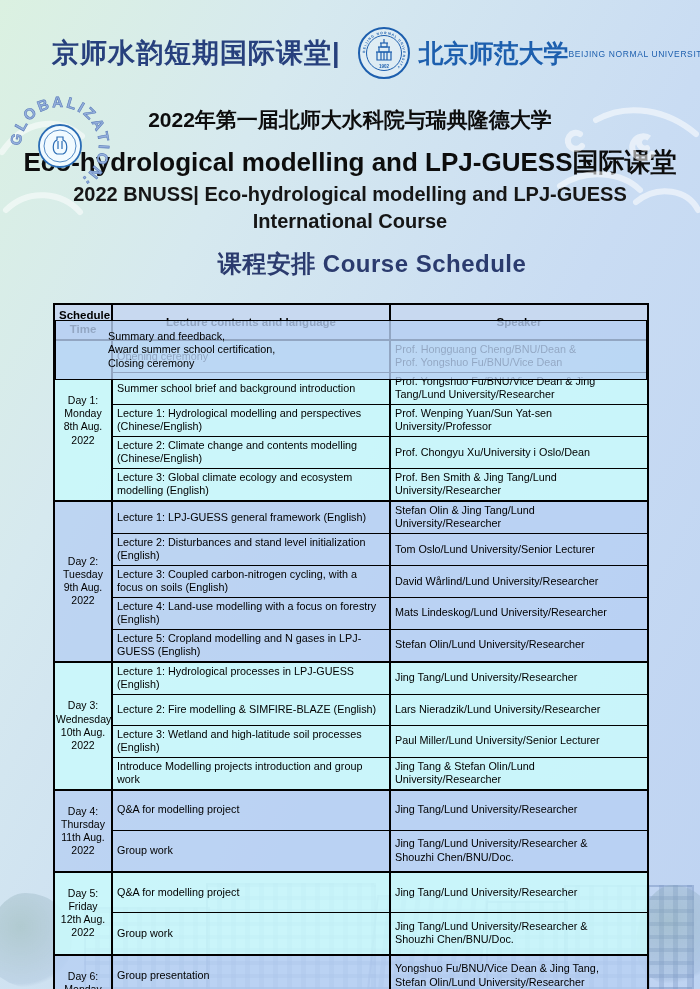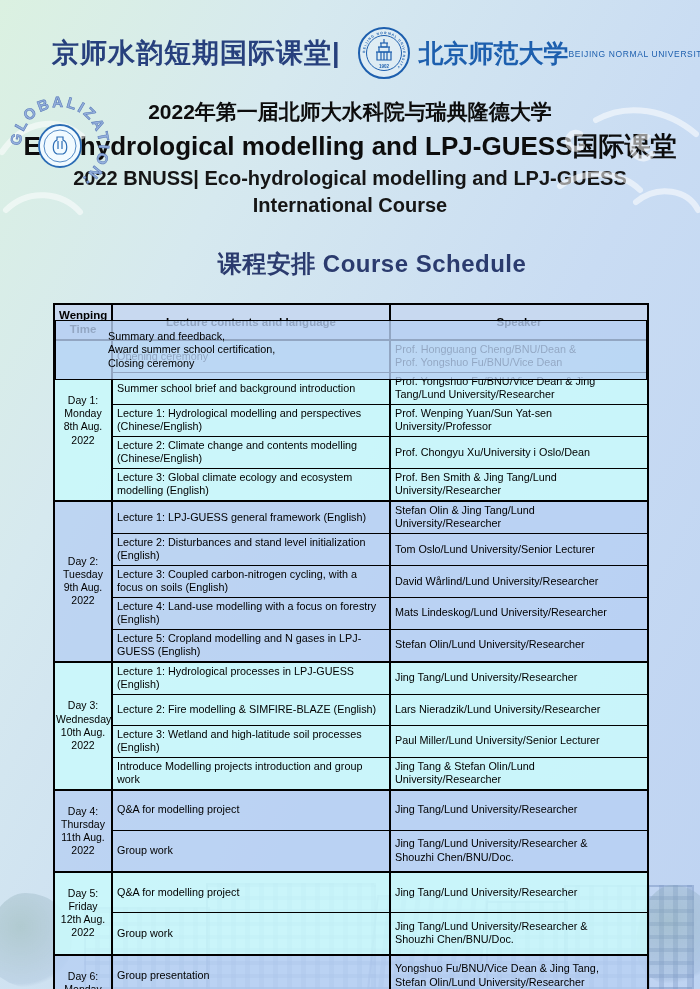--- a/index.html
+++ b/index.html
@@ -13,21 +13,21 @@
   .brand{font-size:27px;font-weight:700;color:#27407d;letter-spacing:1px;white-space:nowrap;}
   .logos{display:flex;align-items:center;gap:8px;margin-left:6px;}
   .bnu-word{display:flex;flex-direction:row;align-items:center;line-height:1;}
   .callig{font-size:25px;font-weight:700;color:#1d5fae;font-family:"Liberation Serif",serif;white-space:nowrap;}
   .bnu-en{font-size:8.5px;letter-spacing:.6px;color:#1d5fae;margin-top:2px;white-space:nowrap;}
   .lund-word{display:flex;flex-direction:column;line-height:1;}
   .lund1{font-family:"Liberation Serif",serif;font-size:22px;font-weight:700;color:#1c2f63;letter-spacing:5px;}
   .lund2{font-family:"Liberation Serif",serif;font-size:11px;color:#1c2f63;letter-spacing:2.2px;margin-top:3px;}
   
   .titlewrap{position:absolute;top:96px;left:0;right:0;text-align:center;z-index:2;}
-  .t-zh{margin:0;font-size:21px;line-height:32px;font-weight:700;color:#0d0d0d;}
+  .t-zh{margin:8px;font-size:21px;line-height:32px;font-weight:700;color:#0d0d0d;}
   .t-en{margin:0;font-size:26px;line-height:37px;font-weight:800;color:#0d0d0d;}
   .t-sub{margin:0;font-size:20px;line-height:27px;font-weight:600;color:#161616;}
   .badge{position:absolute;left:10px;top:0px;width:100px;height:100px;z-index:1;}
   .waves{position:absolute;left:0;top:-6px;width:700px;height:140px;z-index:0;}
   
   .sched{position:absolute;top:248px;left:0;right:0;margin:0;text-align:center;
          font-size:24px;font-weight:700;color:#2b3b6e;letter-spacing:.5px;z-index:2;padding-left:44px;}
   
   table.course{position:absolute;top:303px;left:53px;width:594px;border-collapse:collapse;z-index:2;
                font-size:10.8px;line-height:1.25;color:#000;table-layout:fixed;}
@@ -139,21 +139,21 @@
   <h2 class="sched">课程安排 Course Schedule</h2>
 
   <table class="course">
     <colgroup>
         <col style="width:58px">
         <col style="width:278px">
         <col style="width:258px">
       </colgroup>
     <thead>
       <tr>
-        <th>Wenping Time</th>
+        <th>Schedule Time</th>
         <th>Lecture contents and language</th>
         <th>Speaker</th>
       </tr>
     </thead>
     <tbody>
 
       <tr class="ga gs">
         <td class="time" rowspan="5">Day 1:
 Monday
 8th Aug.

